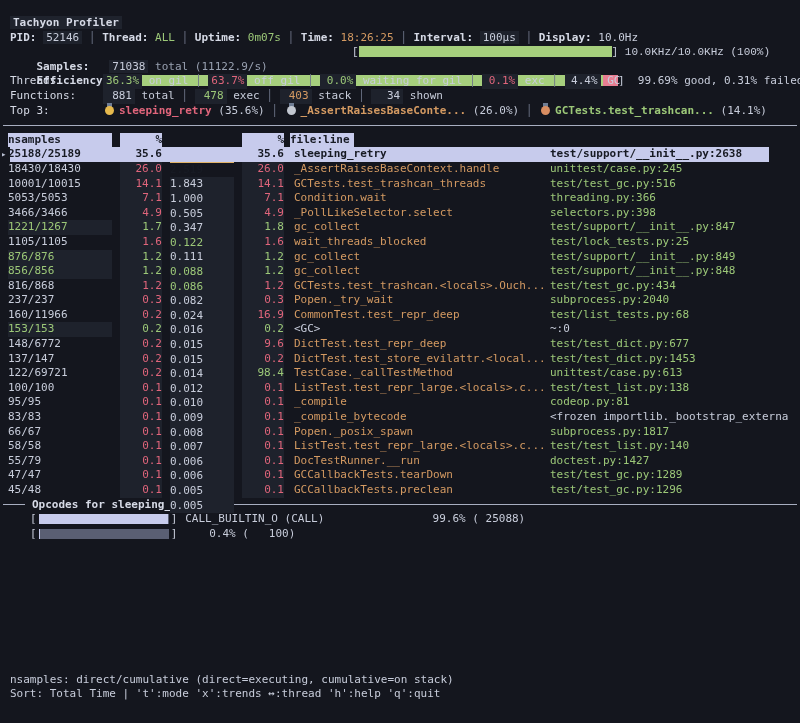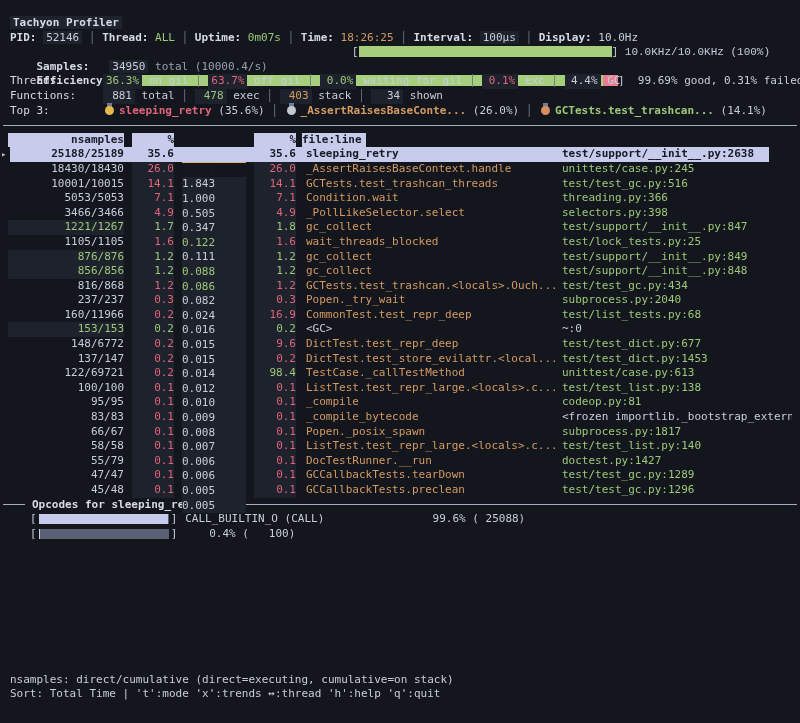--- a/index.html
+++ b/index.html
@@ -36,21 +36,21 @@
   .seg-pink{background:#e87e92;height:100%;}
   
   .sepline{height:14.6px;display:flex;align-items:center;padding:0 3px;}
   .sepline .rule{flex:1;border-top:1px solid #a8aec0;}
   .opc-head{height:14.6px;display:flex;align-items:center;padding:0 3px;}
   .opc-head .dash-s{width:22px;border-top:1px solid #a8aec0;}
   .opc-head .dash-l{flex:1;border-top:1px solid #a8aec0;}
   .opc-head .t{font-weight:bold;color:#d6dae6;padding:0 7px;line-height:14.6px;}
   
   .row{position:relative;display:flex;align-items:center;height:14.6px;line-height:14.6px;padding:0 8px;white-space:pre;}
-  .c-ns{width:116px;text-align:right;overflow:hidden;}
+  .c-ns{width:104px;text-align:left;overflow:hidden;}
   .c-p1{width:42px;margin-left:8px;text-align:right;}
   .c-tt{width:64px;margin-left:8px;text-align:left;margin-top:31px;}
   .c-p2{width:42px;margin-left:8px;text-align:right;}
   .c-fn{width:250px;margin-left:10px;overflow:hidden;}
   .c-fl{flex:1;margin-left:6px;overflow:hidden;}
   .cellbox{display:block;}
   .row .num .cellbox{background:#1e222c;}
   .hdr{font-weight:bold;}
   .hdr .cellbox{background:#c7cbec;color:#191c26;}
   .hdr .c-tt .cellbox{background:#e2b368;}
@@ -77,21 +77,21 @@
 </head>
 <body>
 
 <div class="term">
 
   <div class="line"><span class="titlebox">Tachyon Profiler</span></div>
 
   <div class="line" id="status-line"><span class="lbl">PID: </span><span class="fg boxed">52146</span><span class="pipe"> │ </span><span class="lbl">Thread: </span><span class="green">ALL</span><span class="pipe"> │ </span><span class="lbl">Uptime: </span><span class="green">0m07s</span><span class="pipe"> │ </span><span class="lbl">Time: </span><span class="orange">18:26:25</span><span class="pipe"> │ </span><span class="lbl">Interval: </span><span class="fg boxed">100μs</span><span class="pipe"> │ </span><span class="lbl">Display: </span><span class="fg">10.0Hz</span></div>
 
   <div class="line">
-    <span class="lbl">Samples:</span><span>   </span><span class="boxed">34950</span><span class="dim"> total (10000.4/s)</span>
+    <span class="lbl">Samples:</span><span>   </span><span class="boxed">71038</span><span class="dim"> total (11122.9/s)</span>
     <span class="abs" style="left:352px;font-family:Liberation Mono, monospace;"><span class="fg">[</span><span class="bar samples-bar"><span class="seg-green" style="width:100%;"></span></span><span class="fg">]</span><span> 10.0KHz/10.0KHz (100%)</span></span>
   </div>
 
   <div class="line">
     <span class="lbl">Efficiency:</span><span class="fg">[</span><span class="bar eff-bar"><span class="seg-green" style="width:487px;"></span><span class="seg-pink" style="width:15px;"></span></span><span class="fg">]</span><span>  99.69% good, 0.31% failed</span>
   </div>
 
   <div class="line"><span class="lblcol">Threads:</span><span id="threads-items"><span class="green boxed" style="display: inline-block; min-width: 30px; text-align: right;">36.3%</span><span class="fg"> on gil</span><span class="pipe"> │ </span><span class="red boxed" style="display: inline-block; min-width: 30px; text-align: right;">63.7%</span><span class="fg"> off gil</span><span class="pipe"> │ </span><span class="green boxed" style="display: inline-block; min-width: 30px; text-align: right;">0.0%</span><span class="fg"> waiting for gil</span><span class="pipe"> │ </span><span class="red boxed" style="display: inline-block; min-width: 30px; text-align: right;">0.1%</span><span class="fg"> exc</span><span class="pipe"> │ </span><span class="fg boxed" style="display: inline-block; min-width: 30px; text-align: right;">4.4%</span><span class="fg"> GC</span></span></div>
 
   <div class="line"><span class="lblcol">Functions:</span><span id="functions-items"><span class="fg boxed" style="display: inline-block; min-width: 26px; text-align: right;">881</span><span class="fg"> total</span><span class="pipe"> │ </span><span class="green boxed" style="display: inline-block; min-width: 26px; text-align: right;">478</span><span class="fg"> exec</span><span class="pipe"> │ </span><span class="orange boxed" style="display: inline-block; min-width: 26px; text-align: right;">403</span><span class="fg"> stack</span><span class="pipe"> │ </span><span class="fg boxed" style="display: inline-block; min-width: 26px; text-align: right;">34</span><span class="fg"> shown</span></span></div>

